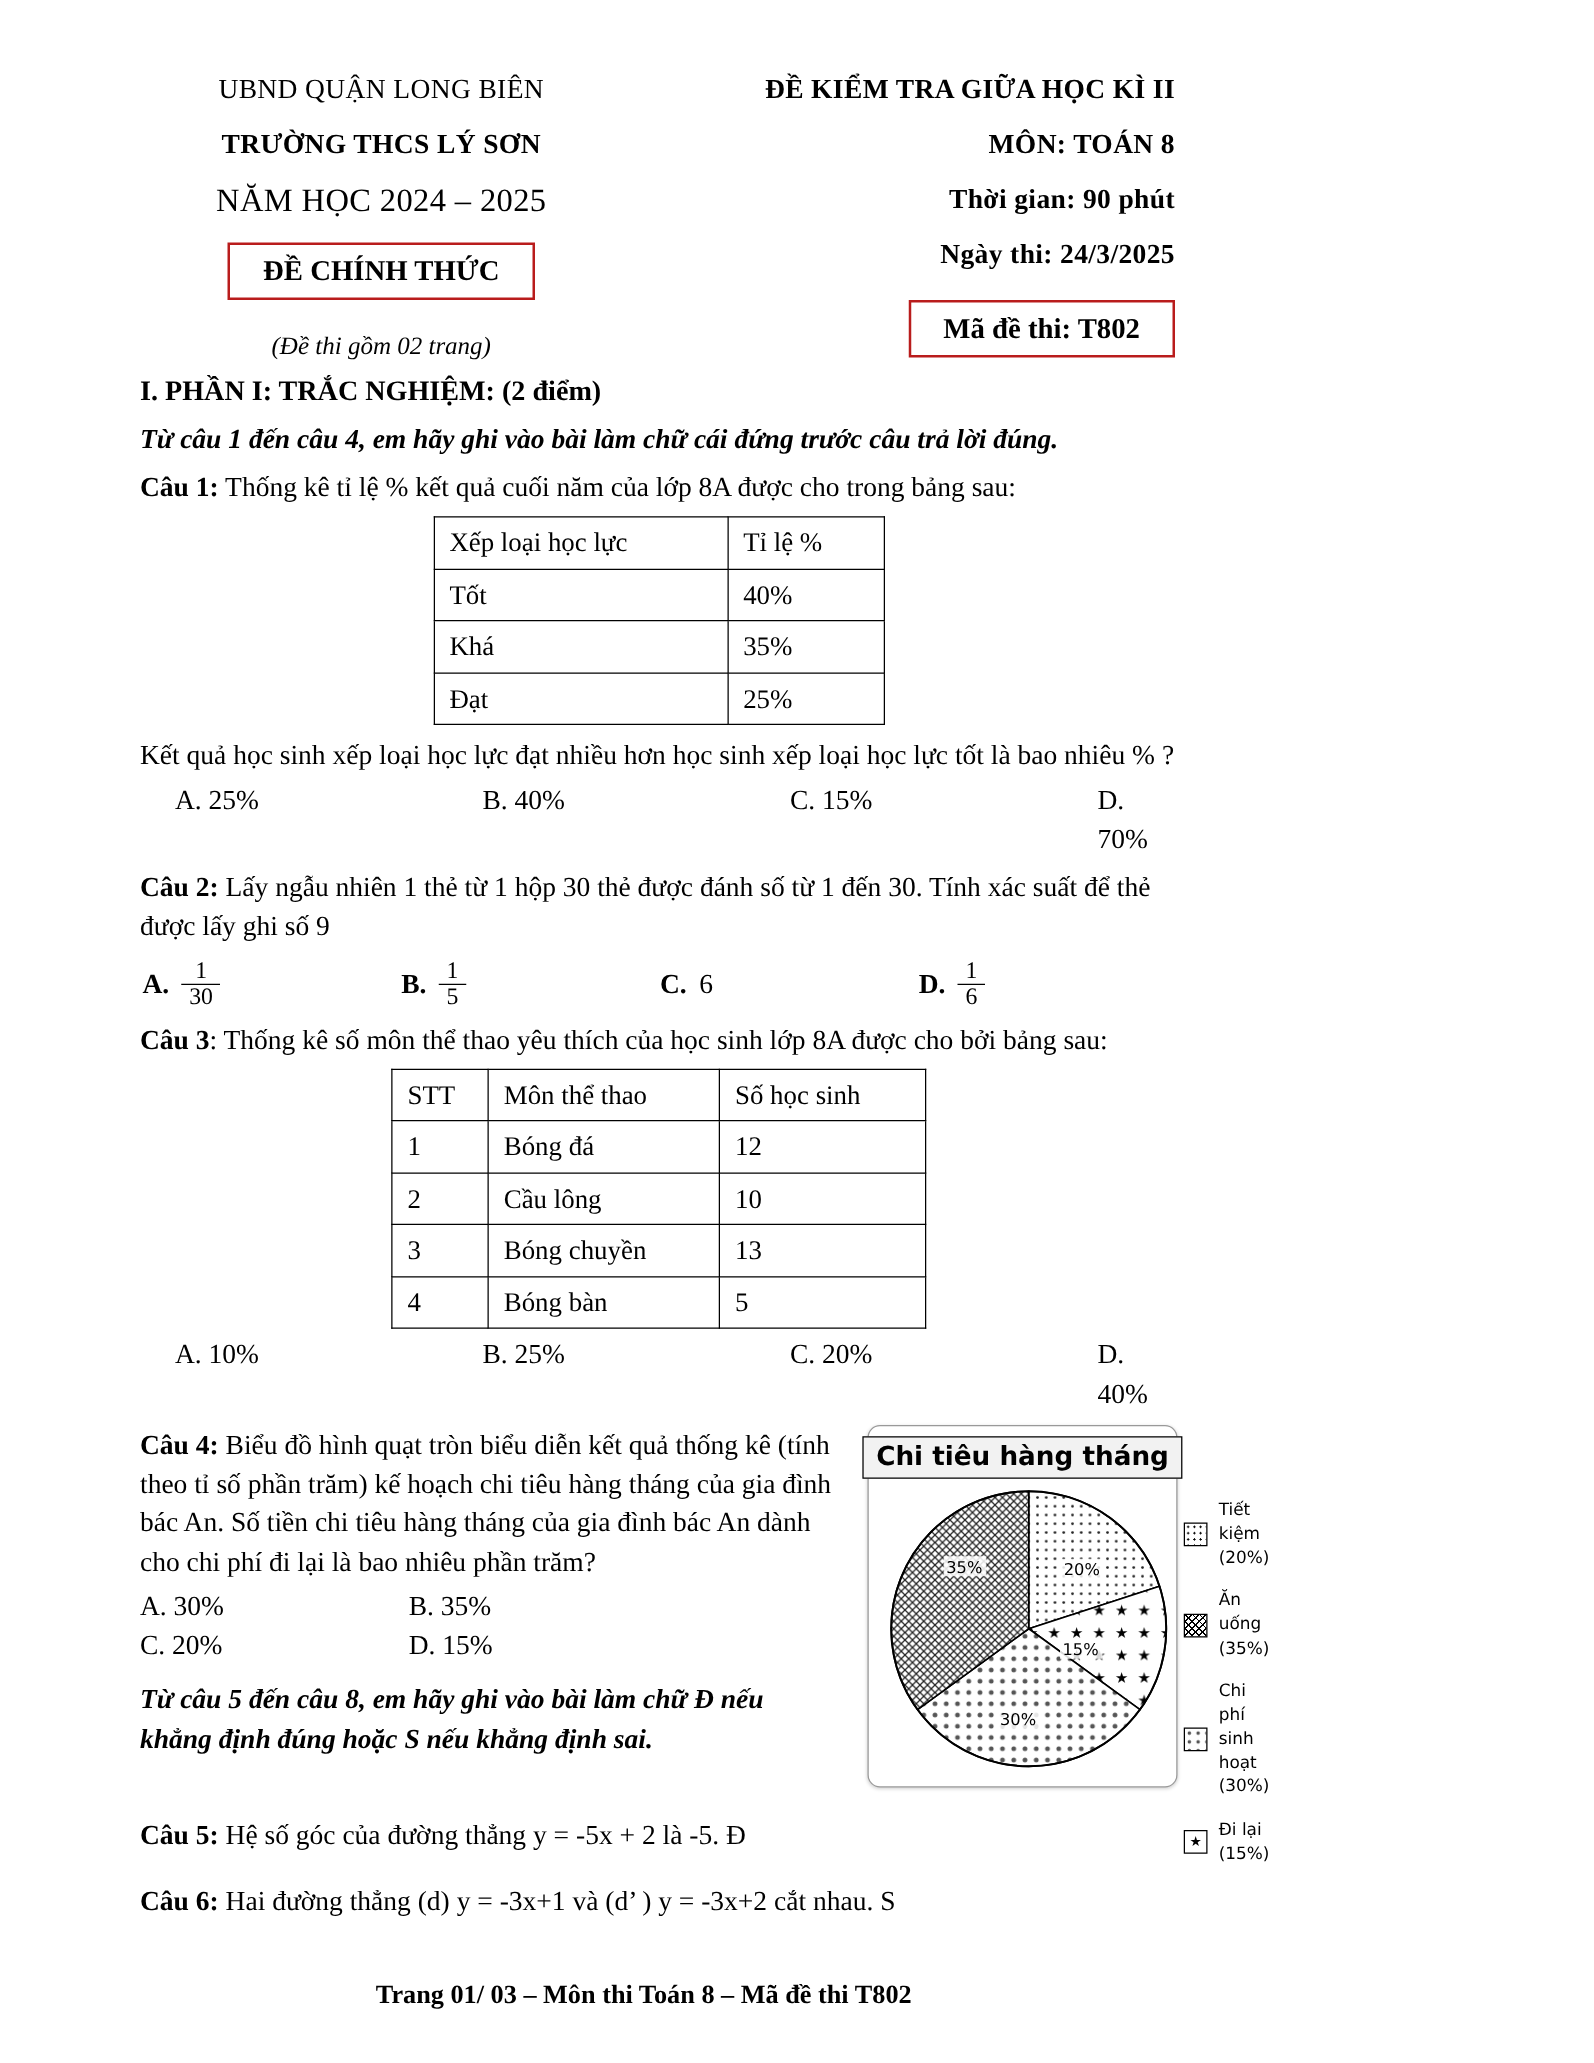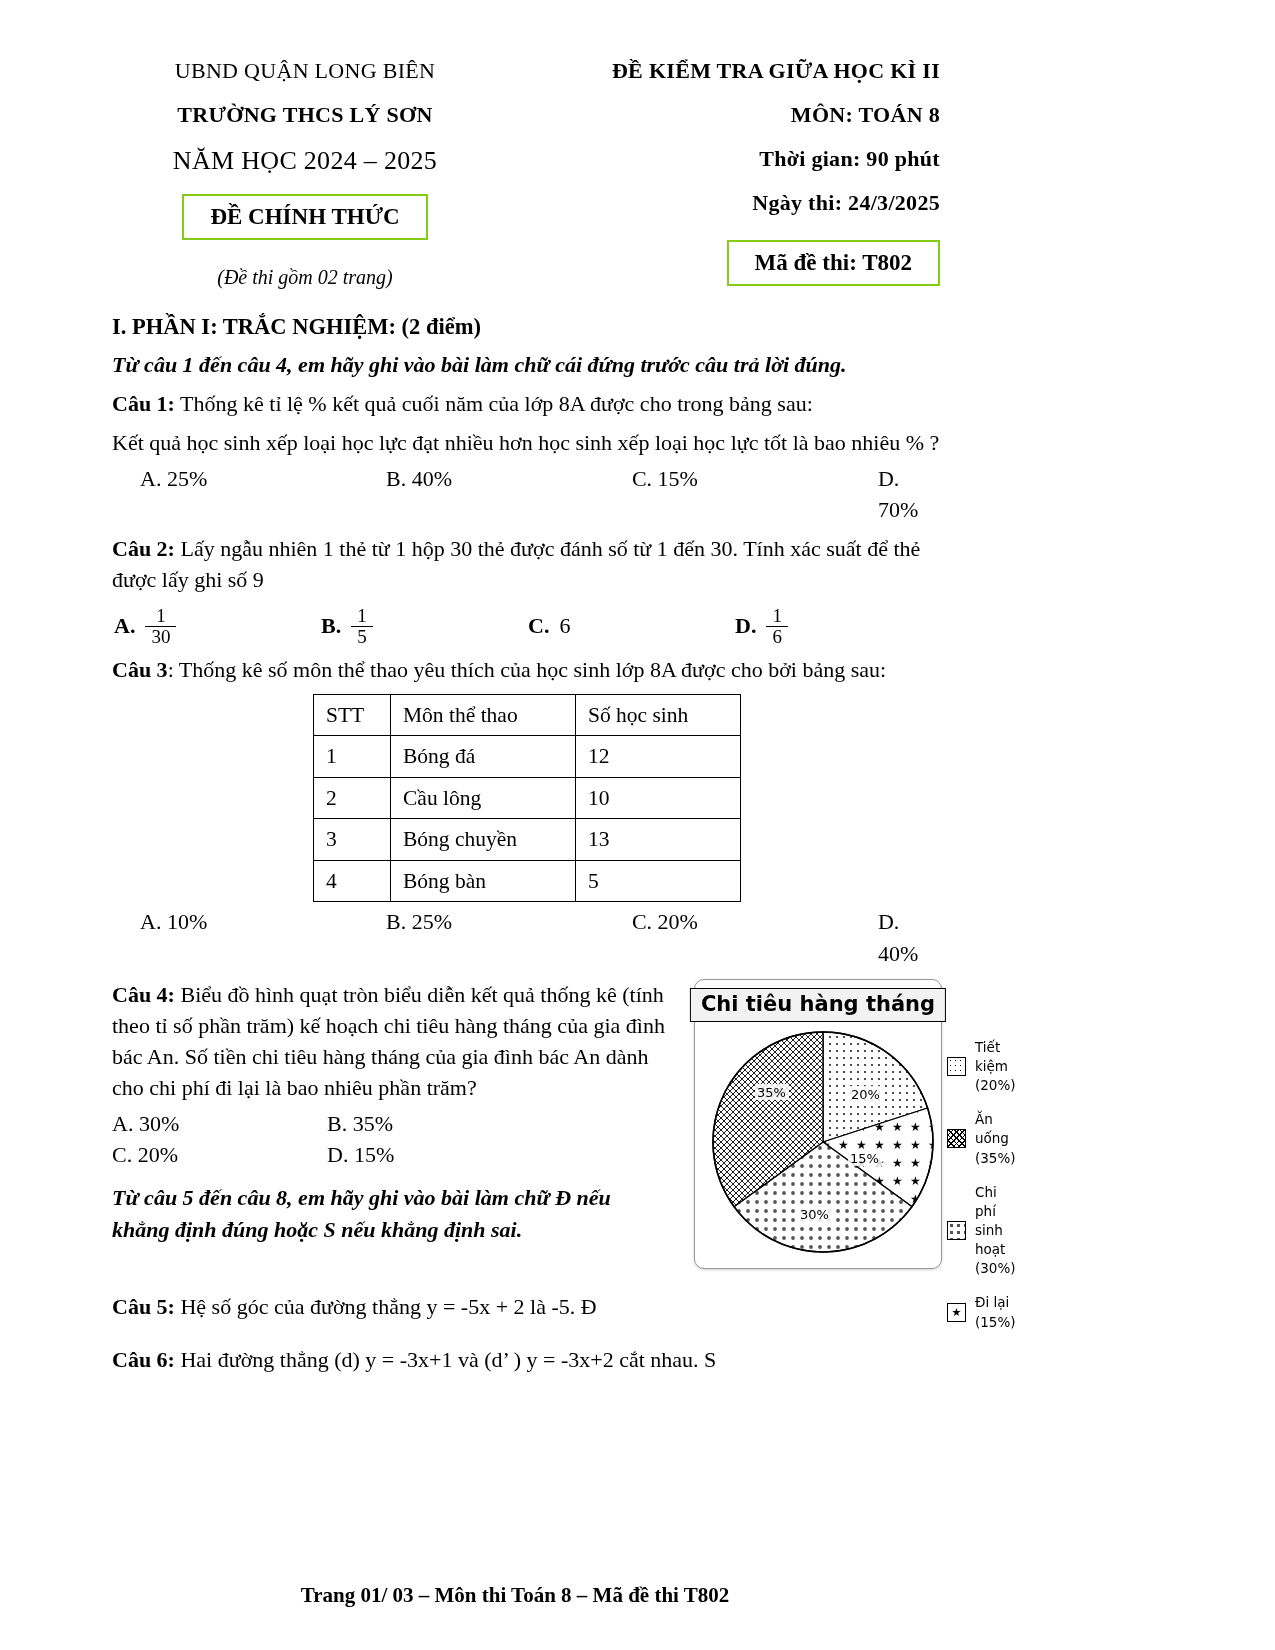--- a/index.html
+++ b/index.html
@@ -40,21 +40,21 @@
     font-size: 22px;
     letter-spacing: .3px;
     margin-bottom: 18px;
     white-space: nowrap;
   }
   .hdr-line.bold { font-weight: bold; }
   .hdr-line.small { font-size: 26px; }
 
   .boxed {
     display: inline-block;
-    border: 2px solid #84cc16;
+    border: 2px solid #b91c1c;
     padding: 8px 26px;
     font-weight: bold;
     font-size: 23px;
   }
   .note-pages {
     width: 430px;
     text-align: center;
     font-style: italic;
     font-size: 20px;
     margin-top: 26px;
@@ -64,21 +64,21 @@
   
   .content {
     padding: 0 88px 0 112px;
     box-sizing: border-box;
     font-size: 22px;
     line-height: 1.42;
   }
   .sec-title {
     font-weight: bold;
     font-size: 22.5px;
-    margin-top: 22px;
+    margin-top: 8px;
   }
   .instr {
     font-weight: bold;
     font-style: italic;
     margin-top: 6px;
     font-size: 22px;
   }
   .q {
     margin-top: 8px;
     text-align: left;
@@ -240,20 +240,44 @@
   </div>
 
   <div class="content">
 
     <div class="sec-title">I. PHẦN I: TRẮC NGHIỆM: (2 điểm)</div>
     <div class="instr">Từ câu 1 đến câu 4, em hãy ghi vào bài làm chữ cái đứng trước câu trả lời đúng.</div>
 
     <div class="q">
       <b>Câu 1:</b>
       <span>Thống kê tỉ lệ % kết quả cuối năm của lớp 8A được cho trong bảng sau:</span>
+    </div>
+    <div class="tbl-wrap">
+      <table class="data t1">
+        <thead>
+          <tr>
+            <td>Xếp loại học lực</td>
+            <td>Tỉ lệ %</td>
+          </tr>
+        </thead>
+        <tbody>
+          <tr>
+            <td>Tốt</td>
+            <td>40%</td>
+          </tr>
+          <tr>
+            <td>Khá</td>
+            <td>35%</td>
+          </tr>
+          <tr>
+            <td>Đạt</td>
+            <td>25%</td>
+          </tr>
+        </tbody>
+      </table>
     </div>
     <div class="q">Kết quả học sinh xếp loại học lực đạt nhiều hơn học sinh xếp loại học lực tốt là bao nhiêu % ?</div>
     <div class="ans-row">
       <span class="opt">A. 25%</span>
       <span class="opt">B. 40%</span>
       <span class="opt">C. 15%</span>
       <span class="opt">D. 70%</span>
     </div>
 
     <div class="q">

